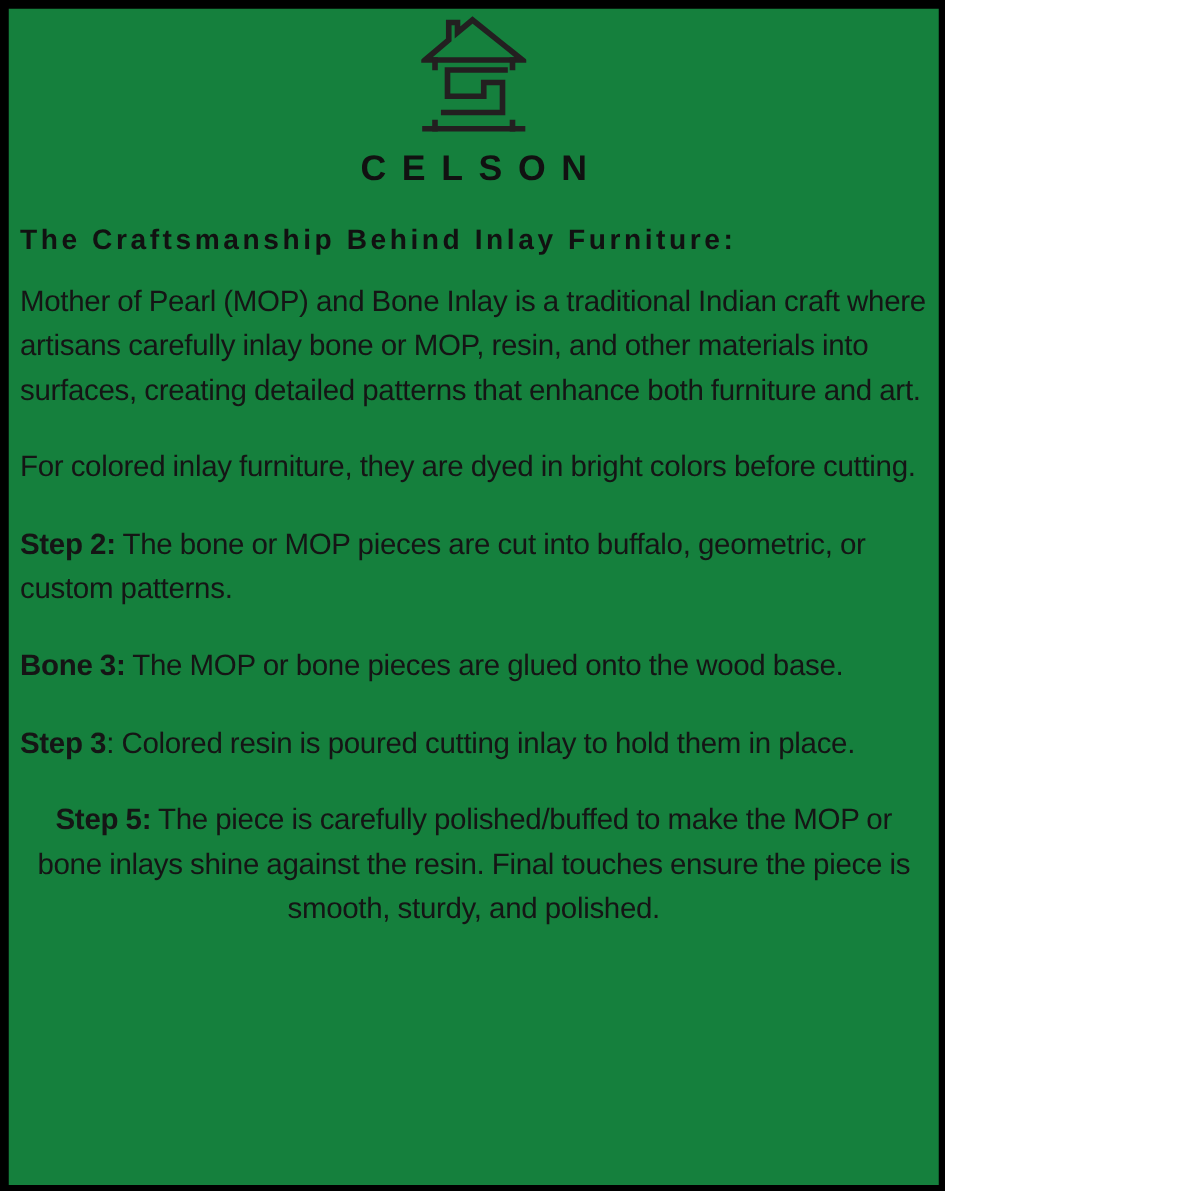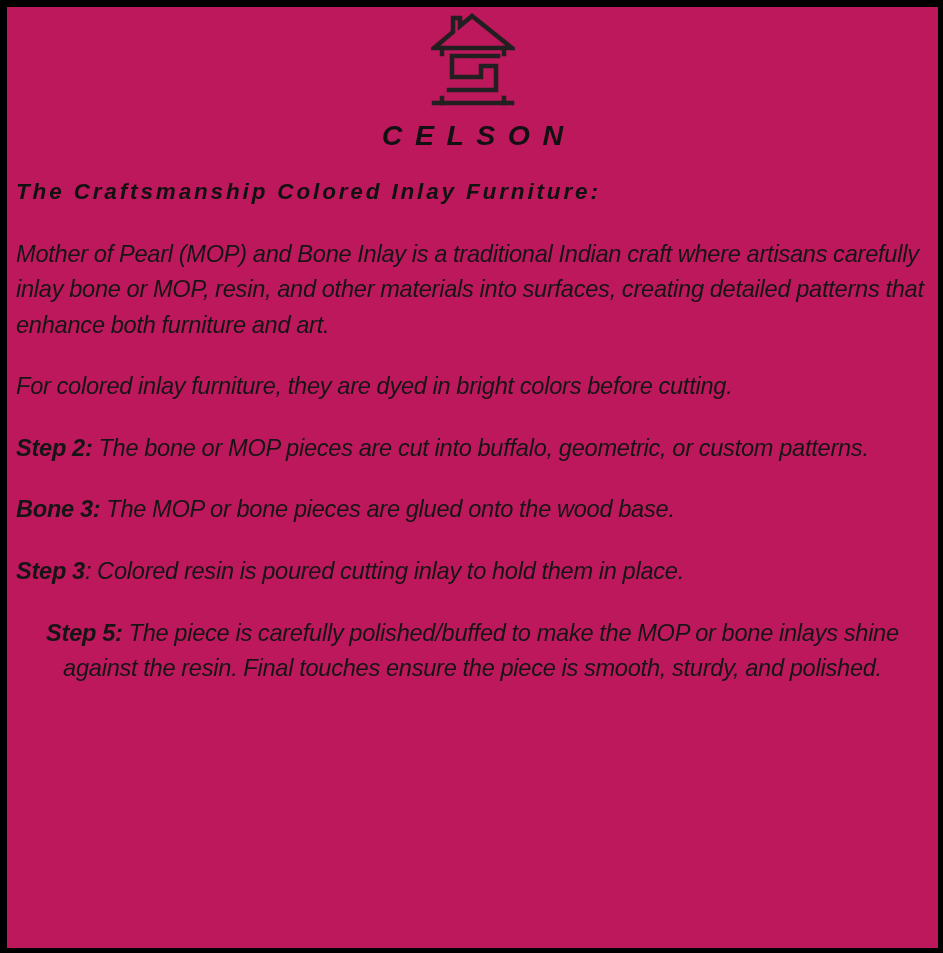--- a/index.html
+++ b/index.html
@@ -7,26 +7,25 @@
     margin: 0;
     padding: 0;
     background: #ffffff;
   }
   body {
     font-family: "Liberation Sans", sans-serif;
   }
 
   #poster {
     position: relative;
-    width: 943px;
+    width: 756px;
     height: 953px;
     box-sizing: border-box;
-    background: #be185d;
+    background: #15803d;
     overflow: hidden;
-    font-style: italic;
   }
 
   
   #frame {
     position: absolute;
     inset: 0;
     border-top: 7px solid #000000;
     border-left: 7px solid #000000;
     border-right: 5px solid #000000;
     border-bottom: 5px solid #000000;
@@ -74,21 +73,21 @@
     font-weight: bold;
     letter-spacing: 2.85px;
     color: #111111;
     line-height: 1.2;
     font-family: "Liberation Sans", sans-serif;
     white-space: nowrap;
   }
 
   
   .body-copy {
-    margin-top: 32px;
+    margin-top: 20px;
   }
   .para {
     font-size: 23.6px;
     line-height: 35.6px;
     color: #151515;
     margin: 0 0 26px 0;
     font-family: "Liberation Sans", sans-serif;
     letter-spacing: -0.25px;
     word-spacing: -0.4px;
   }
@@ -121,21 +120,21 @@
         <path d="M134 92 L42 92 L42 134 L100 134 L100 112 L130 112 L130 160 L36 160" fill="none" stroke="#231f20" stroke-width="9"></path>
 
         <path d="M22 176 L22 186" stroke="#231f20" stroke-width="9"></path>
         <path d="M146 176 L146 186" stroke="#231f20" stroke-width="9"></path>
         <path d="M6 186 L162 186" stroke="#231f20" stroke-width="9"></path>
       </svg>
 
       <span class="brand-name">CELSON</span>
     </div>
 
-    <h1 class="headline">The Craftsmanship Colored Inlay Furniture:</h1>
+    <h1 class="headline">The Craftsmanship Behind Inlay Furniture:</h1>
 
     <div class="body-copy">
 
       <p class="para">
         <span class="lead"></span><span>Mother of Pearl (MOP) and Bone Inlay is a traditional Indian craft where artisans carefully inlay bone or MOP, resin, and other materials into surfaces, creating detailed patterns that enhance both furniture and art.</span>
       </p>
 
 
       <p class="para">
         <span class="lead"></span><span>For colored inlay furniture, they are dyed in bright colors before cutting.</span>

